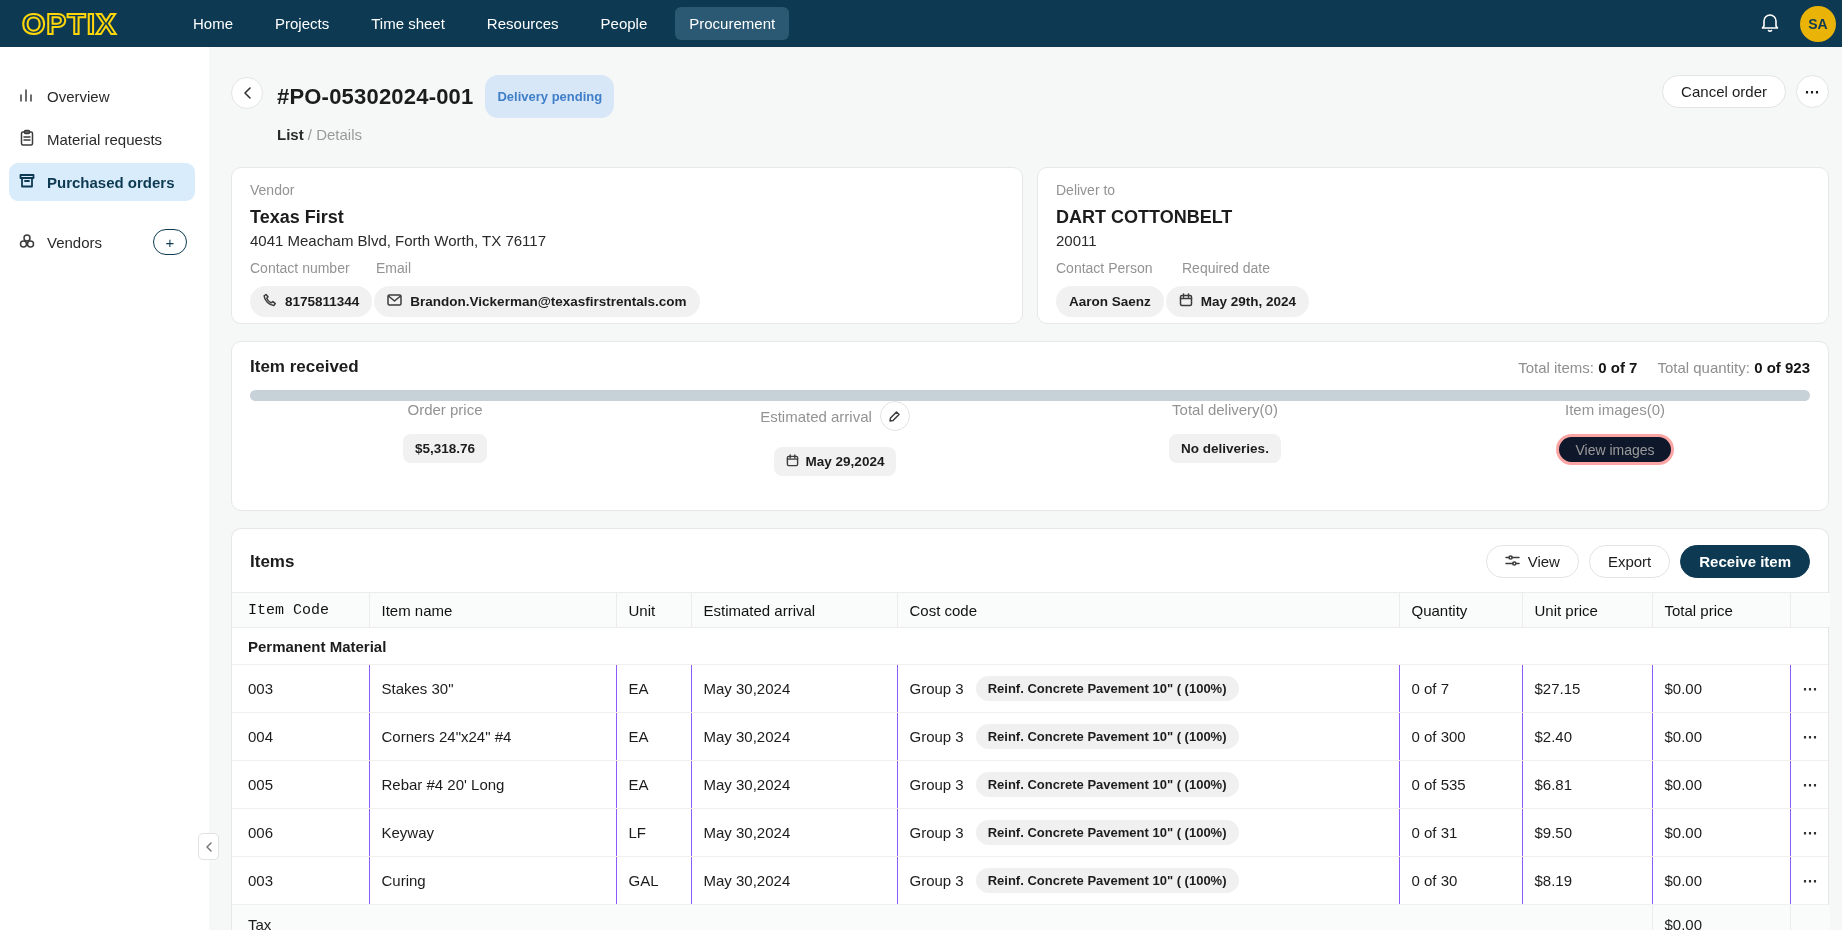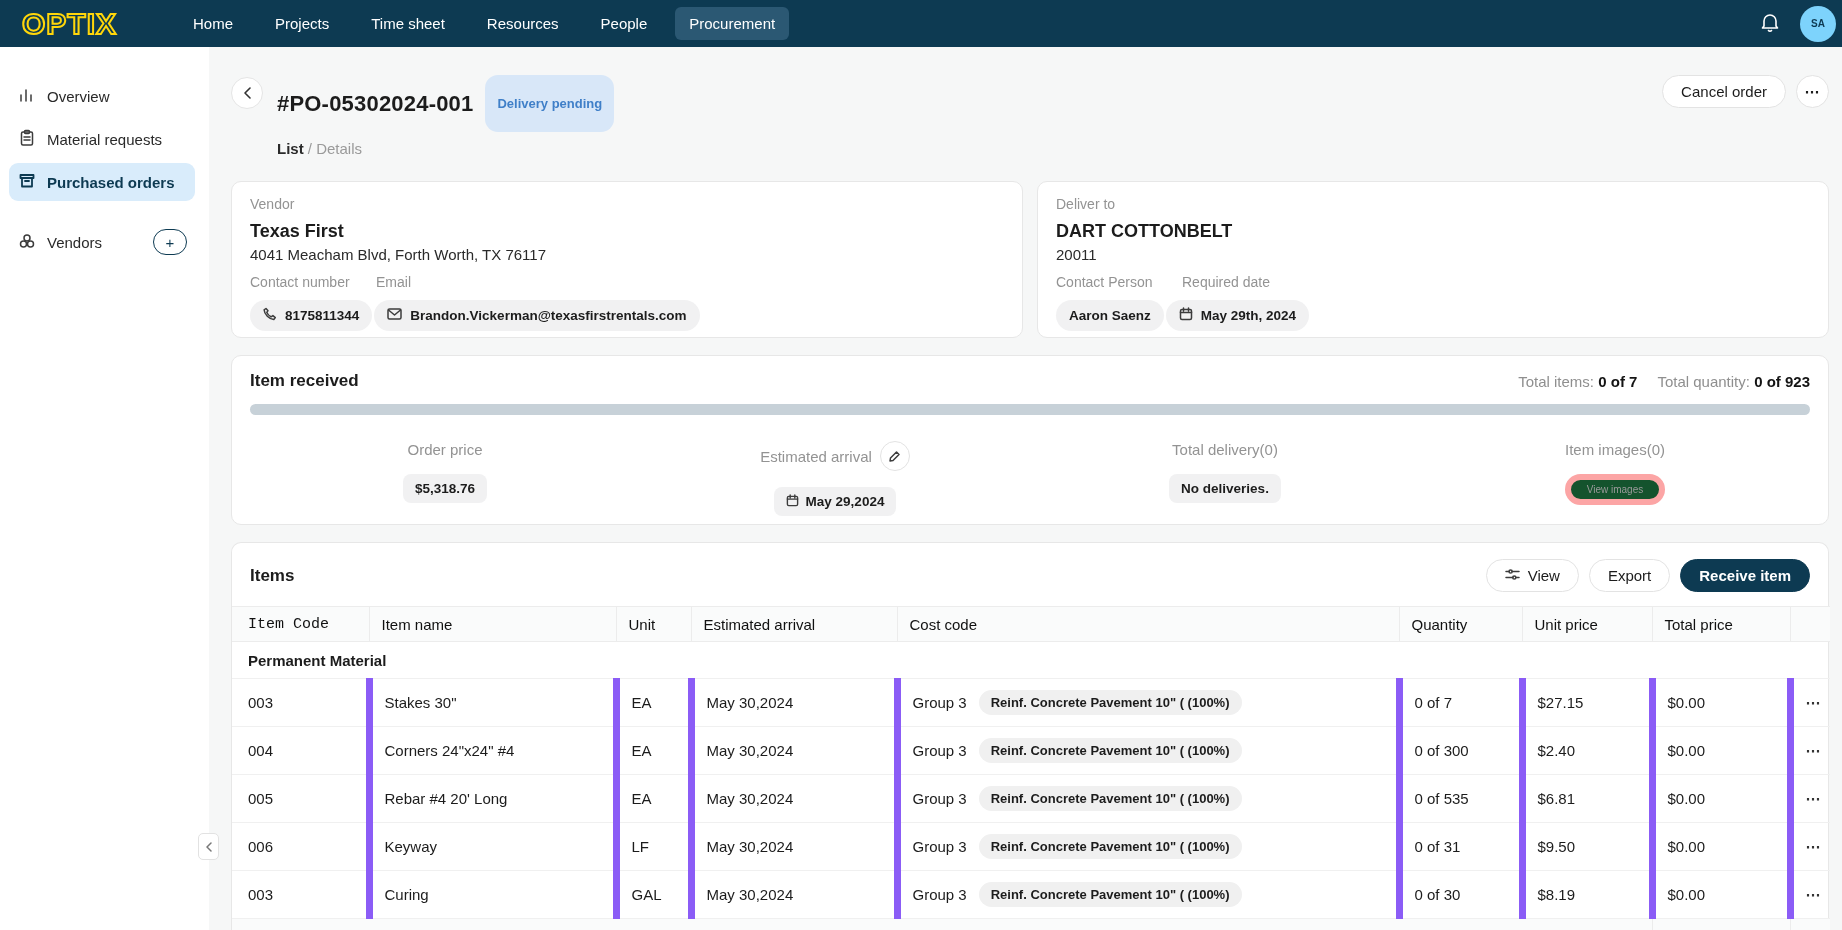--- a/index.html
+++ b/index.html
@@ -9,22 +9,22 @@
   
   .topnav { height:47px; background:#0d3a52; display:flex; align-items:center; padding:0 22px; position:relative; }
   .logo { font-weight:800; font-size:30px; letter-spacing:1px; color:transparent;
     -webkit-text-stroke:2px #ffd60a; margin-right:62px; font-style:normal; line-height:1; }
   @supports not (-webkit-text-stroke: 1px #000) { .logo { color:#ffd60a; } }
   .navitems { display:flex; align-items:center; gap:14px; }
   .navitem { color:#fff; font-size:15px; padding:8px 14px; border-radius:6px; cursor:pointer; white-space:nowrap; }
   .navitem.active { background:#2b5873; }
   .nav-right { margin-left:auto; display:flex; align-items:center; gap:18px; }
   .bell { width:24px; height:24px; }
-  .avatar { width:36px; height:36px; border-radius:50%; background:#7dd3fc; color:#0d3a52;
-    font-size:10px; font-weight:700; display:flex; align-items:center; justify-content:center;
+  .avatar { width:36px; height:36px; border-radius:50%; background:#eab308; color:#0d3a52;
+    font-size:14px; font-weight:700; display:flex; align-items:center; justify-content:center;
     position:relative; margin-right:-16px; }
 
   
   .shell { display:flex; height:883px; }
   .sidebar { width:209px; background:#ffffff; padding-top:30px; flex-shrink:0; position:relative; }
   .side-item { display:flex; align-items:center; gap:11px; height:38px; margin:0 14px 5px 9px;
     padding-left:9px; border-radius:8px; font-size:15px; color:#2a2a2a; cursor:pointer; }
   .side-item svg { flex-shrink:0; }
   .side-item.active { background:#d9ecfb; color:#0d3a52; font-weight:700;border-radius:9px; }
   .side-item.vendors { margin-top:22px; }
@@ -39,21 +39,21 @@
   .main { flex:1; padding:28px 13px 0 22px; overflow:hidden; }
 
   
   .page-head { display:flex; align-items:flex-start; }
   .back-btn { width:32px; height:32px; border-radius:50%; background:#fff; border:1px solid #e5e5e5;
     display:flex; align-items:center; justify-content:center; margin-right:14px; cursor:pointer; margin-top:2px; }
   .title-wrap {}
   .title-line { display:flex; align-items:center; gap:12px; }
   .po-title { font-size:22px; font-weight:700; letter-spacing:.2px; }
   .badge { background:#d8e7f8; color:#3f7fc8; font-size:13px; font-weight:600;
-    padding:21px 12px; border-radius:13px; }
+    padding:14px 12px; border-radius:13px; }
   .breadcrumb { margin-top:8px; font-size:15px; color:#9a9a9a; }
   .breadcrumb .crumb-active { color:#2a2a2a; font-weight:600; }
   .head-actions { margin-left:auto; display:flex; gap:10px; }
   .btn { border:1px solid #e3e3e3; background:#fff; border-radius:17px; height:33px; padding:0 18px;
     font-size:15px; color:#1c1c1c; display:flex; align-items:center; gap:8px; cursor:pointer;
     font-family:"Liberation Sans", sans-serif; }
   .btn.round { width:33px; padding:0; justify-content:center; font-weight:700; letter-spacing:1px; }
   .btn.primary { background:#0d3a52; border-color:#0d3a52; color:#fff; font-weight:600; }
 
   
@@ -70,44 +70,44 @@
     align-items:center; gap:8px; font-size:13.5px; font-weight:600; color:#1c1c1c; white-space:nowrap; }
   .chip svg { flex-shrink:0; }
 
   
   .received-card { margin-top:17px; padding:15px 18px 20px; height:170px; }
   .received-head { display:flex; align-items:center; }
   .section-title { font-size:17px; font-weight:700; }
   .totals { margin-left:auto; display:flex; gap:20px; font-size:15px; color:#8f8f8f; }
   .totals b { color:#141414; }
   .progress { margin-top:13px; height:11px; border-radius:6px; background:#c7d1d8; }
-  .stats { display:grid; grid-template-columns:1fr 1fr 1fr 1fr; margin-top:26px; }
+  .stats { display:grid; grid-template-columns:1fr 1fr 1fr 1fr; }
   .stat { display:flex; flex-direction:column; align-items:center; }
   .stat-label { font-size:15px; color:#939393; display:flex; align-items:center; gap:8px; }
   .stat-value { margin-top:16px; display:flex; align-items:center; }
   .value-chip { background:#f1f1f2; border-radius:8px; height:29px; padding:0 12px; display:flex;
     align-items:center; gap:7px; font-size:13.5px; font-weight:700; }
   .edit-btn { width:30px; height:30px; border-radius:50%; border:1px solid #e3e3e3; background:#fff;
     display:flex; align-items:center; justify-content:center; cursor:pointer; }
-  .ghost-btn { border:6px solid #fca5a5; background:#14532d; color:#9a9a9a; border-radius:16px; height:31px;
-    padding:0 16px; font-size:10px; display:flex; align-items:center; cursor:pointer;
+  .ghost-btn { border:3px solid #fca5a5; background:#0f172a; color:#9a9a9a; border-radius:16px; height:31px;
+    padding:0 16px; font-size:14px; display:flex; align-items:center; cursor:pointer;
     font-family:"Liberation Sans", sans-serif; }
 
   
   .items-card { margin-top:17px; border-bottom:none; border-bottom-left-radius:0; border-bottom-right-radius:0; }
   .items-head { display:flex; align-items:center; padding:16px 18px 14px; }
   .items-actions { margin-left:auto; display:flex; gap:10px; }
   table { width:100%; border-collapse:collapse; table-layout:fixed; }
   th, td { text-align:left; font-size:15px; overflow:hidden; white-space:nowrap; }
   thead th { background:#fafbfb; font-weight:500; color:#111; height:35px;
     border-top:1px solid #ececec; border-bottom:1px solid #ececec; border-right:1px solid #ececec;
     padding:0 12px; }
   thead th:first-child { padding-left:16px;font-family:Liberation Mono, monospace; }
   thead th:last-child { border-right:none; }
-  td { height:48px; border-bottom:1px solid #f0f0f0; border-right:7px solid #8b5cf6; padding:0 12px; }
+  td { height:48px; border-bottom:1px solid #f0f0f0; border-right:1px solid #8b5cf6; padding:0 12px; }
   td:first-child { padding-left:16px; }
   td:last-child { border-right:none; }
   tr.group-row td { height:37px; font-weight:700; border-right:none; }
   .cost-cell { display:flex; align-items:center; gap:12px; }
   .cost-chip { background:#f0f0f0; border-radius:13px; padding:5px 12px; font-size:13px; font-weight:600; }
   .dots { color:#333; font-size:15px; font-weight:700; letter-spacing:1px; cursor:pointer; }
   tr.summary-row td { background:#fafbfb; height:39px; border-right:none; }
   tr.summary-row td.bordered { border-left:1px solid #ececec; }
 
   .ic { stroke:#3c3c3c; fill:none; stroke-width:1.5; stroke-linecap:round; stroke-linejoin:round; }

